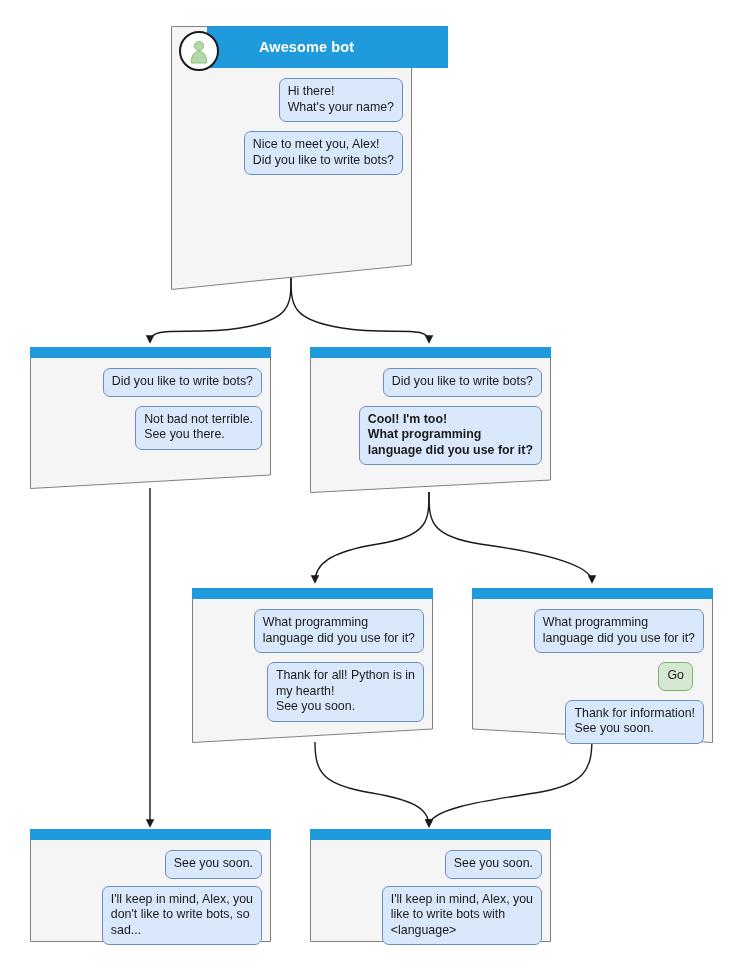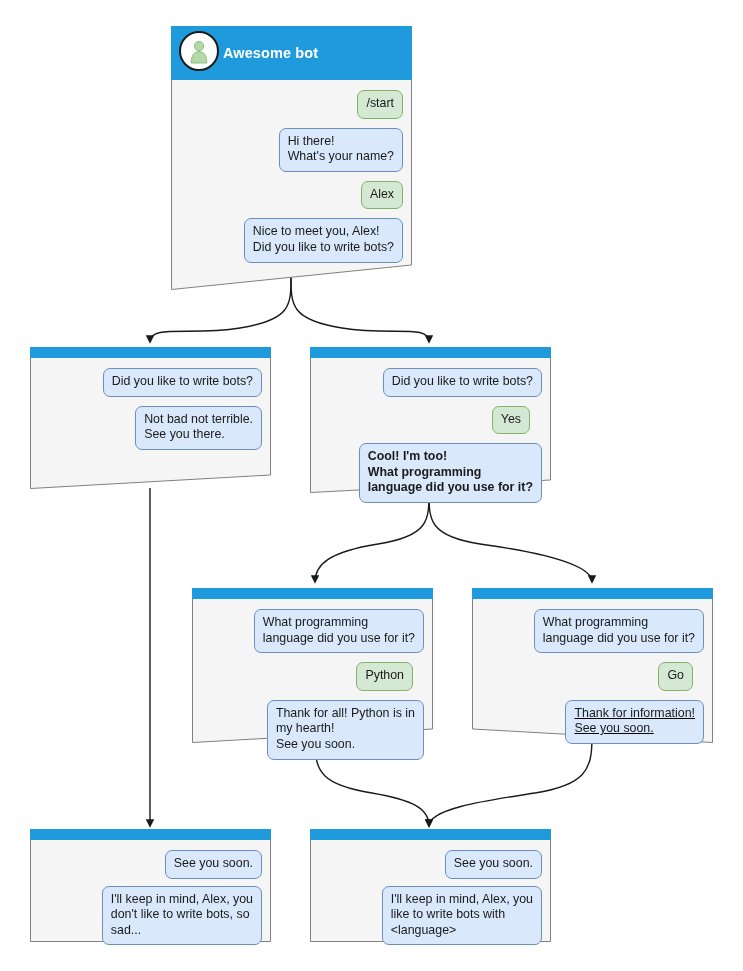--- a/index.html
+++ b/index.html
@@ -45,24 +45,25 @@
     width: 100%;
   }
 
   .card-header {
     position: relative;
     background: #1f9bdd;
     box-sizing: border-box;
     width: 100%;
   }
   .card-header.titled {
-    height: 54px;
+    height: 42px;
     display: flex;
     align-items: center;
     padding-left: 52px;
+    margin-left: 36px;
   }
   .card-header.plain {
     height: 11px;
   }
   .card-title {
     color: #ffffff;
     font-size: 14.5px;
     font-weight: bold;
     letter-spacing: 0.1px;
   }
@@ -145,29 +146,23 @@
 
   <div class="card" style="left:171px; top:26px; width:241px; height:264px;">
     <svg class="card-shape" viewBox="0 0 241 264" preserveAspectRatio="none" xmlns="http://www.w3.org/2000/svg">
       <path d="M 0.5,0.5 L 240.5,0.5 L 240.5,239 L 0.5,263.5 Z" fill="#f5f5f5" stroke="#808080" stroke-width="1"></path>
     </svg>
     <div class="card-inner">
       <div class="card-header titled">
         <span class="card-title">Awesome bot</span>
       </div>
       <div class="card-body">
-        <div class="msg-row right">
-          <div class="bubble user">/start</div>
-        </div>
         <div class="msg-row left">
           <div class="bubble bot">Hi there!
 What's your name?</div>
-        </div>
-        <div class="msg-row right">
-          <div class="bubble user">Alex</div>
         </div>
         <div class="msg-row left">
           <div class="bubble bot">Nice to meet you, Alex!
 Did you like to write bots?</div>
         </div>
       </div>
     </div>
     <div class="avatar" style="top:5px;">
       <svg width="26" height="26" viewBox="0 0 26 26" xmlns="http://www.w3.org/2000/svg">
         <circle cx="13" cy="8" r="4.6" fill="#b3d9a8" stroke="#8cc07d" stroke-width="1"></circle>
@@ -197,46 +192,40 @@
   <div class="card" style="left:310px; top:347px; width:241px; height:146px;">
     <svg class="card-shape" viewBox="0 0 241 146" preserveAspectRatio="none" xmlns="http://www.w3.org/2000/svg">
       <path d="M 0.5,0.5 L 240.5,0.5 L 240.5,133 L 0.5,145.5 Z" fill="#f5f5f5" stroke="#808080" stroke-width="1"></path>
     </svg>
     <div class="card-inner">
       <div class="card-header plain"></div>
       <div class="card-body">
         <div class="msg-row left" style="padding-left:7px;">
           <div class="bubble bot">Did you like to write bots?</div>
         </div>
-        <div class="msg-row right" style="padding-right:12px;">
-          <div class="bubble user">Yes</div>
-        </div>
         <div class="msg-row left" style="padding-left:7px;font-weight:bold;">
           <div class="bubble bot">Cool! I'm too!
 What programming
 language did you use for it?</div>
         </div>
       </div>
     </div>
   </div>
 
   <div class="card" style="left:192px; top:588px; width:241px; height:155px;">
     <svg class="card-shape" viewBox="0 0 241 155" preserveAspectRatio="none" xmlns="http://www.w3.org/2000/svg">
       <path d="M 0.5,0.5 L 240.5,0.5 L 240.5,141 L 0.5,154.5 Z" fill="#f5f5f5" stroke="#808080" stroke-width="1"></path>
     </svg>
     <div class="card-inner">
       <div class="card-header plain"></div>
       <div class="card-body">
         <div class="msg-row left" style="padding-left:7px;">
           <div class="bubble bot">What programming
 language did you use for it?</div>
         </div>
-        <div class="msg-row right" style="padding-right:11px;">
-          <div class="bubble user">Python</div>
-        </div>
         <div class="msg-row left" style="padding-left:7px;">
           <div class="bubble bot">Thank for all! Python is in
 my hearth!
 See you soon.</div>
         </div>
       </div>
     </div>
   </div>
 
   <div class="card" style="left:472px; top:588px; width:241px; height:155px;">
@@ -246,21 +235,21 @@
     <div class="card-inner">
       <div class="card-header plain"></div>
       <div class="card-body">
         <div class="msg-row left" style="padding-left:7px;">
           <div class="bubble bot">What programming
 language did you use for it?</div>
         </div>
         <div class="msg-row right" style="padding-right:11px;">
           <div class="bubble user">Go</div>
         </div>
-        <div class="msg-row left" style="padding-left:7px;text-decoration:underline;">
+        <div class="msg-row left" style="padding-left:7px;">
           <div class="bubble bot">Thank for information!
 See you soon.</div>
         </div>
       </div>
     </div>
   </div>
 
   <div class="card" style="left:30px; top:829px; width:241px; height:113px;">
     <svg class="card-shape" viewBox="0 0 241 113" preserveAspectRatio="none" xmlns="http://www.w3.org/2000/svg">
       <path d="M 0.5,0.5 L 240.5,0.5 L 240.5,112.5 L 0.5,112.5 Z" fill="#f5f5f5" stroke="#808080" stroke-width="1"></path>

